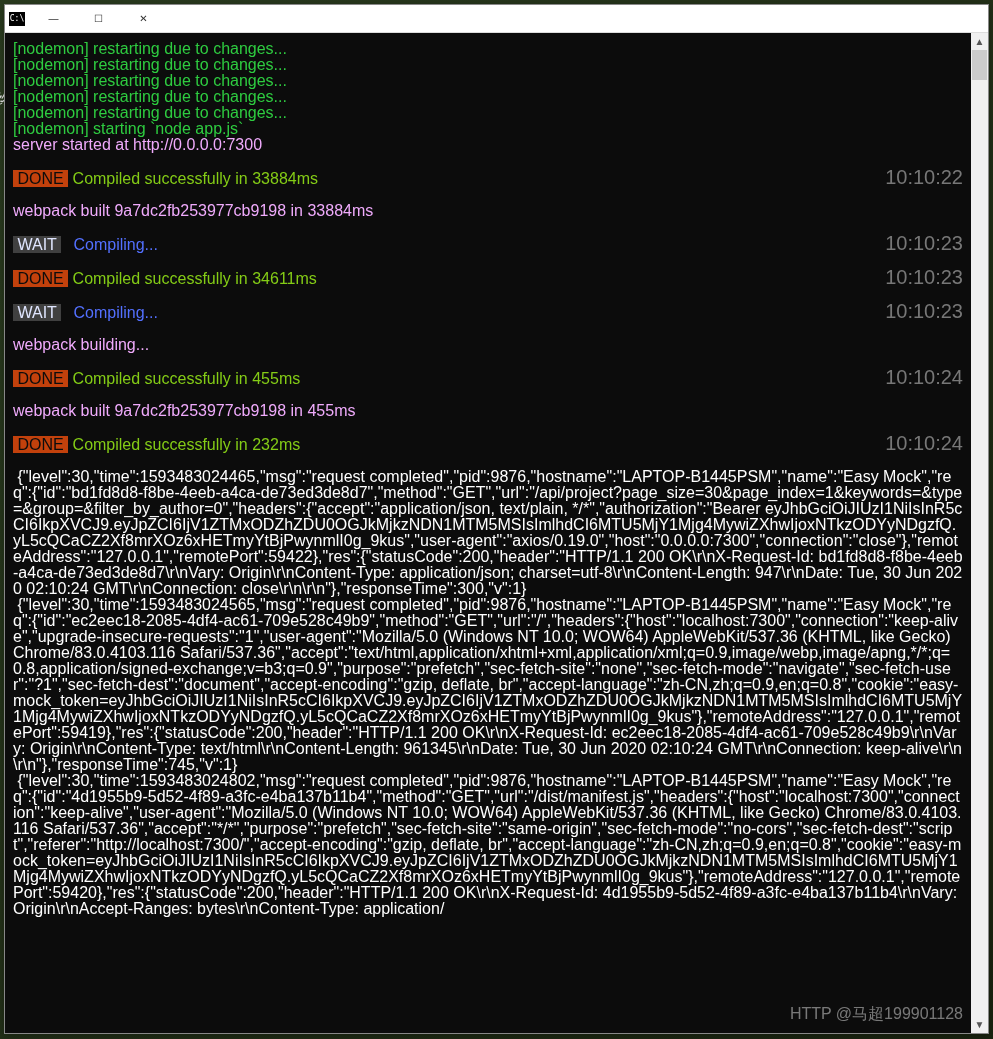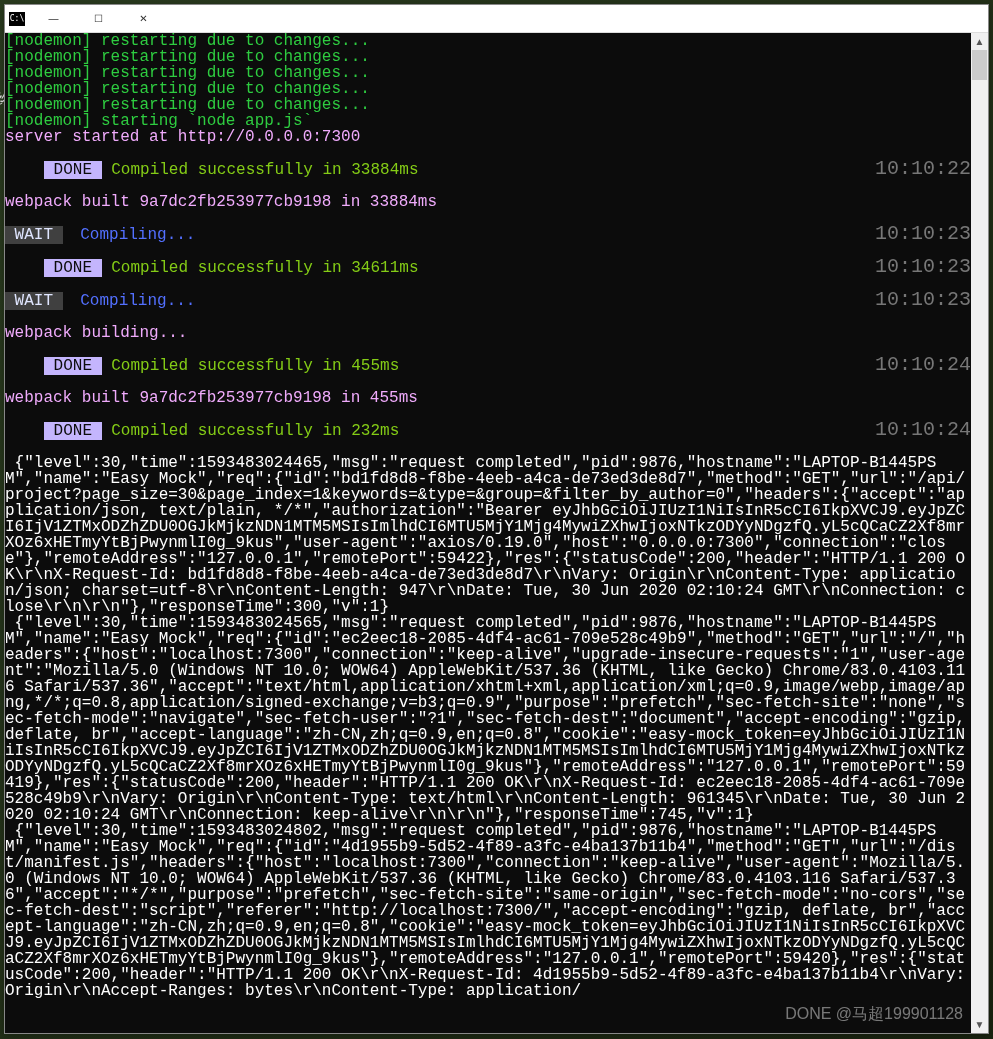--- a/index.html
+++ b/index.html
@@ -20,39 +20,39 @@
     color: #fff; font-size: 8px; font-family: "Consolas", monospace;
   }
   .titlebar .title { font-size: 12px; color: #000; flex: 1; }
   .titlebar .controls { display: flex; }
   .titlebar .ctrl {
     width: 45px; height: 28px; display: flex; align-items: center; justify-content: center;
     font-size: 10px; color: #333;
   }
   .console-wrap { flex: 1; display: flex; background: #0c0c0c; overflow: hidden; }
   .console {
-    flex: 1; background: #0c0c0c; color: #ccc; font-family: Liberation Mono, monospace;
+    flex: 1; background: #0c0c0c; color: #ccc; font-family: Liberation Sans, sans-serif;
     font-size: 16px; line-height: 16px; white-space: pre-wrap; word-break: break-all;
-    padding: 0; overflow: hidden;
+    padding: 8px; overflow: hidden;
   }
   .scrollbar {
     width: 17px; background: #f0f0f0; position: relative;
   }
   .scrollbar .track { position: absolute; inset: 17px 0 17px 0; background: #f0f0f0; }
   .scrollbar .thumb { position: absolute; left: 1px; right: 1px; top: 0; height: 30px; background: #cccccc; }
   .scrollbar .arrow { position: absolute; left:0; right:0; height:17px; display:flex; align-items:center; justify-content:center; color:#555; font-size:10px;}
   .scrollbar .arrow.up { top:0; }
   .scrollbar .arrow.down { bottom:0; }
   .line { display: block; }
   .row { display: flex; justify-content: space-between; align-items: baseline; }
   .nodemon { color: #2ecc40; }
   .white { color: #f0abfc; }
   .compiling { color: #5370ff; margin-left: 8px; }
   .compiled { color: #84cc16; }
-  .badge-done { background: #c4b5fd; color: #0c0c0c; margin-left: 39px; }
+  .badge-done { background: #c2410c; color: #0c0c0c; }
   .badge-wait { background: #404040; color: #e0e6ff; }
   .time { color: #777; font-size: 20px; }
   .json { color: #ffffff; }
   .watermark {
     position: absolute; right: 30px; bottom: 14px;
     color: rgba(210,210,210,0.55); font-size: 16px; font-family: Arial, sans-serif;
     pointer-events: none;
   }
   .bg-char {
     position: absolute; left: -4px; top: 90px; color: #ececec;
@@ -79,13 +79,13 @@
     <div class="scrollbar">
       <div class="arrow up">▲</div>
       <div class="track">
         <div class="thumb"></div>
       </div>
       <div class="arrow down">▼</div>
     </div>
   </div>
 </div>
 
-<div class="watermark">DONE @马超199901128</div>
+<div class="watermark">HTTP @马超199901128</div>
 
 </body></html>

